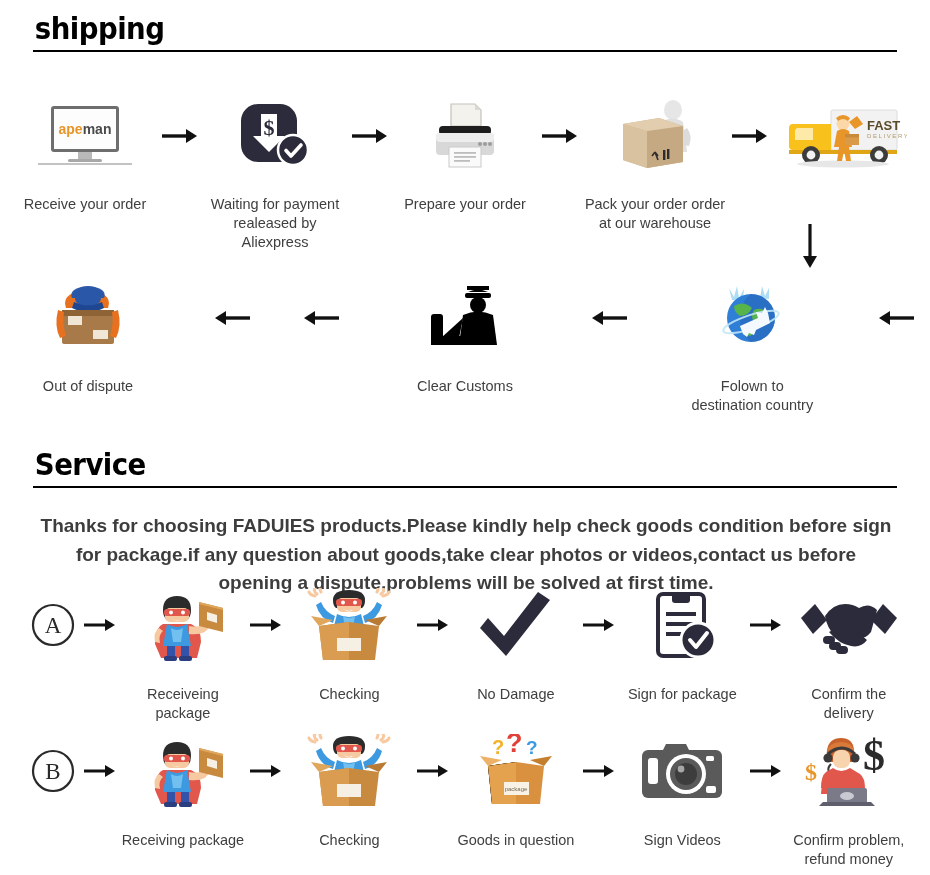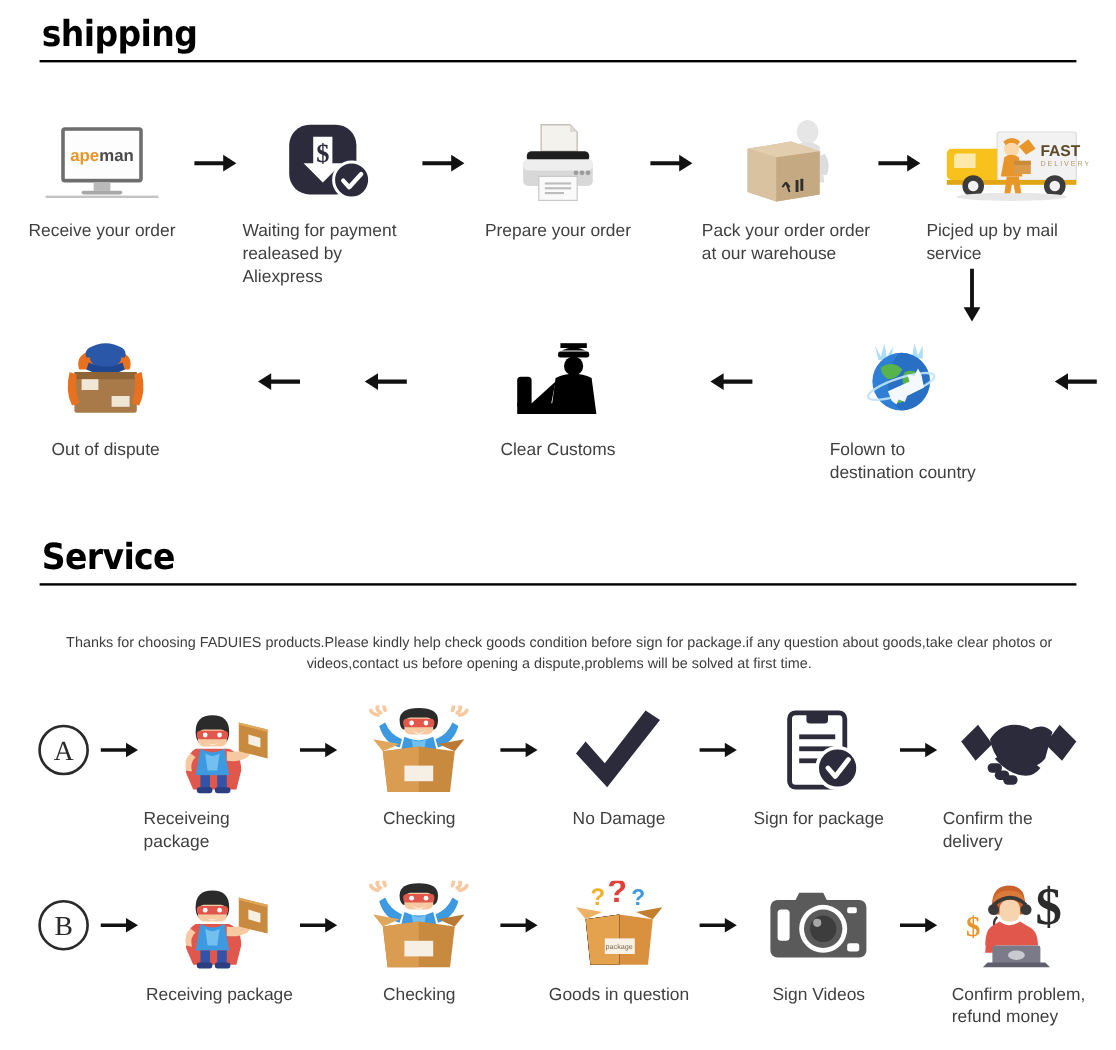--- a/index.html
+++ b/index.html
@@ -52,22 +52,22 @@
     display: flex;
     flex-direction: column;
     align-items: center;
   }
   .step-art {
     display: flex;
     align-items: center;
     justify-content: center;
   }
   .step-label {
-    margin-top: 12px;
-    text-align: left;
+    margin-top: 23px;
+    text-align: center;
     font-size: 14.5px;
     line-height: 1.32;
     color: #3f3f3f;
     white-space: pre-line;
   }
 
   .arrow {
     display: flex;
     align-items: center;
     justify-content: center;
@@ -89,26 +89,27 @@
     left: 800px;
     top: 222px;
     width: 20px;
     height: 48px;
   }
 
   
   .service-para {
     position: absolute;
     left: 38px;
-    top: 526px;
+    top: 512px;
     width: 856px;
     text-align: center;
-    font-size: 12px;
+    font-size: 19px;
     line-height: 1.5;
     color: #3d3d3d;
+    font-weight: bold;
   }
 
   
   #service-row-a { left: 26px; top: 588px; width: 886px; }
   #service-row-b { left: 26px; top: 734px; width: 886px; }
   #service-row-a .step-art,
   #service-row-b .step-art { height: 74px; }
   #service-row-a .step,
   #service-row-b .step { width: 132px; }
   #service-row-a .arrow,
@@ -249,21 +250,20 @@
             <circle cx="96" cy="55" r="4.4" fill="#f2f2f2"></circle>
           <ellipse cx="60" cy="64" rx="46" ry="3.4" fill="#e7e7e7"></ellipse>
           <circle cx="60" cy="24" r="6.4" fill="#fcd8a8"></circle>
           <path d="M53 18 q7 -6 14 0 l-2 3 q-5 -4 -10 0 z" fill="#e8952a"></path>
           <path d="M54 31 q6 -4 12 0 l3 16 h-18 z" fill="#e8952a"></path>
           <path d="M56 47 l-2 14 h5 l2 -11 l2 11 h5 l-2 -14 z" fill="#e8952a"></path>
           <rect x="62" y="34" width="14" height="11" fill="#d99a4a"></rect>
           <rect x="62" y="34" width="14" height="3.4" fill="#c98a3a"></rect>
         </svg>
       </div>
-      <div class="step-label">Picjed up by mail service</div>
     </div>
   </div>
 
   <div class="vert-arrow">
     <svg class="svgbox" width="20" height="48" viewBox="0 0 20 48">
       <path d="M10 2 V36" stroke="#111" stroke-width="3.2"></path>
       <path d="M3 34 L10 46 L17 34 Z" fill="#111"></path>
     </svg>
   </div>
 

